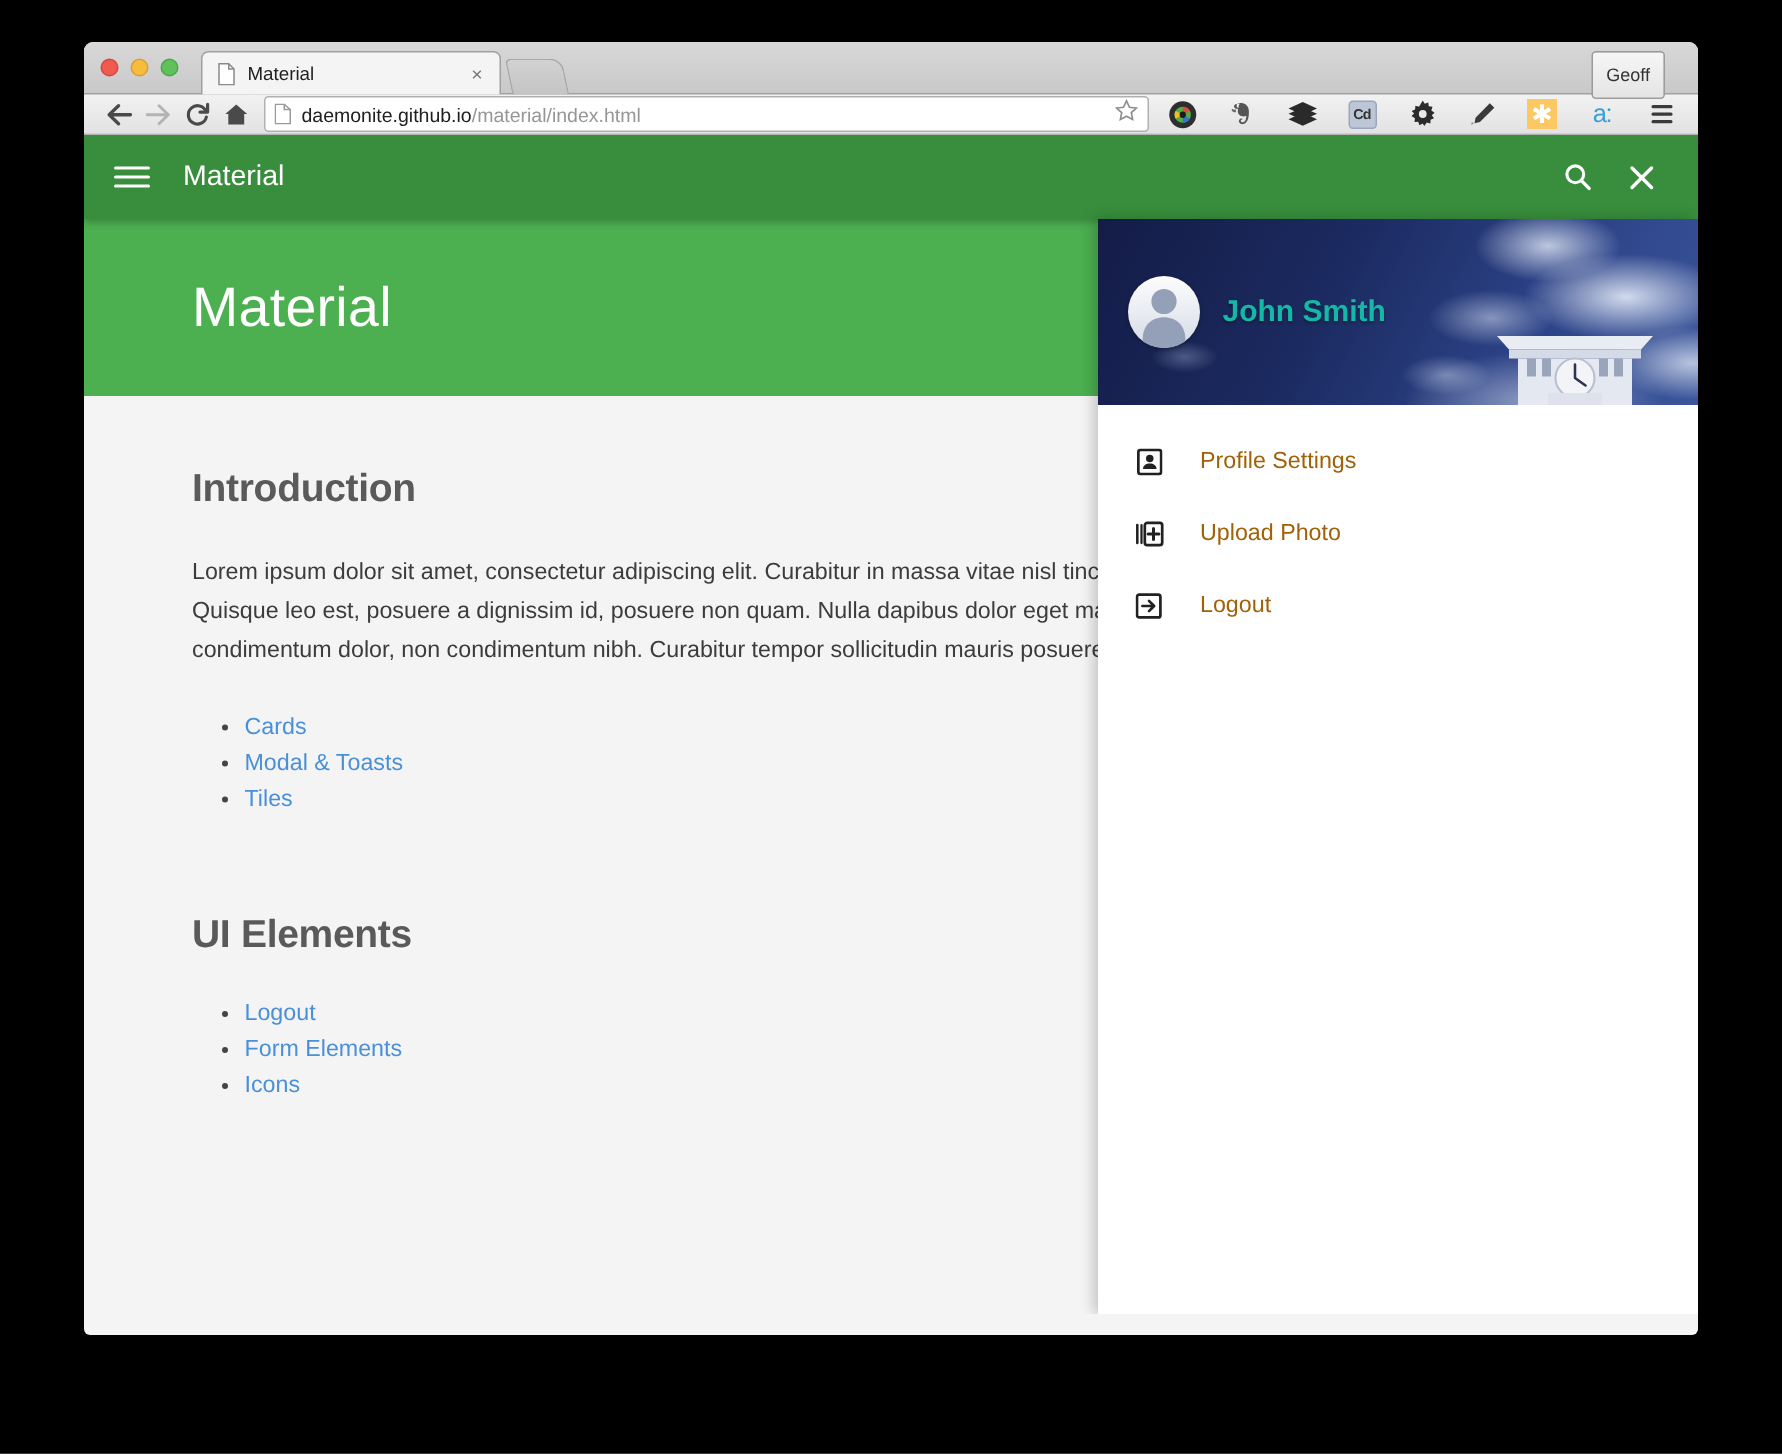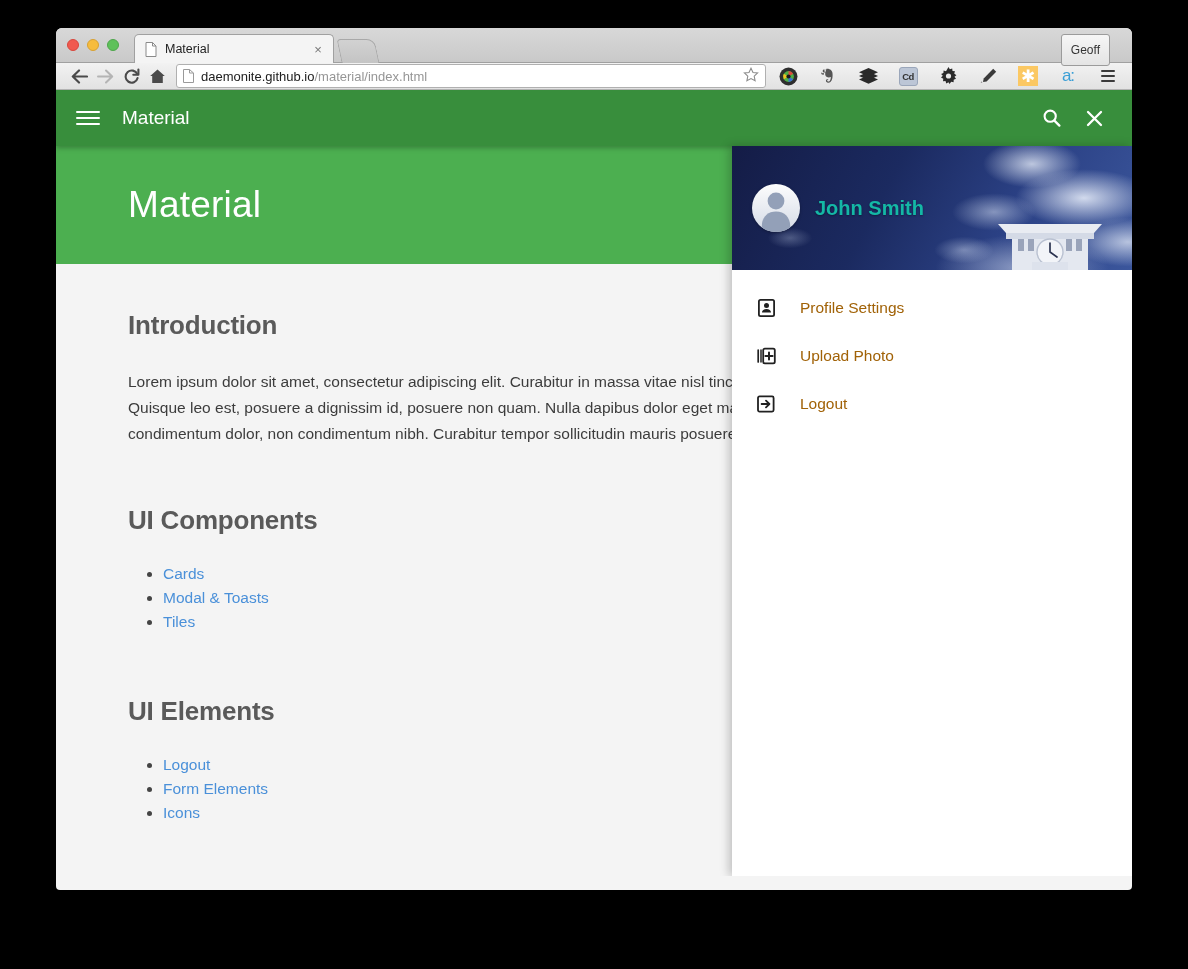--- a/index.html
+++ b/index.html
@@ -442,21 +442,20 @@
     <div class="page-scrollbar"></div>
 
     <div class="hero">
       <h1>Material</h1>
     </div>
 
     <div class="content">
       <h2>Introduction</h2>
       <p>Lorem ipsum dolor sit amet, consectetur adipiscing elit. Curabitur in massa vitae nisl tincidunt gravida vel purus. Quisque leo est, posuere a dignissim id, posuere non quam. Nulla dapibus dolor eget mauris. Phasellus ultrices condimentum dolor, non condimentum nibh. Curabitur tempor sollicitudin mauris posuere.</p>
 
-      <h2 class="sec-gap-1">UI Components</h2>
       <ul>
         <li><a href="#">Cards</a></li>
         <li><a href="#">Modal &amp; Toasts</a></li>
         <li><a href="#">Tiles</a></li>
       </ul>
 
       <h2 class="sec-gap-2">UI Elements</h2>
       <ul>
         <li><a href="#">Logout</a></li>
         <li><a href="#">Form Elements</a></li>

